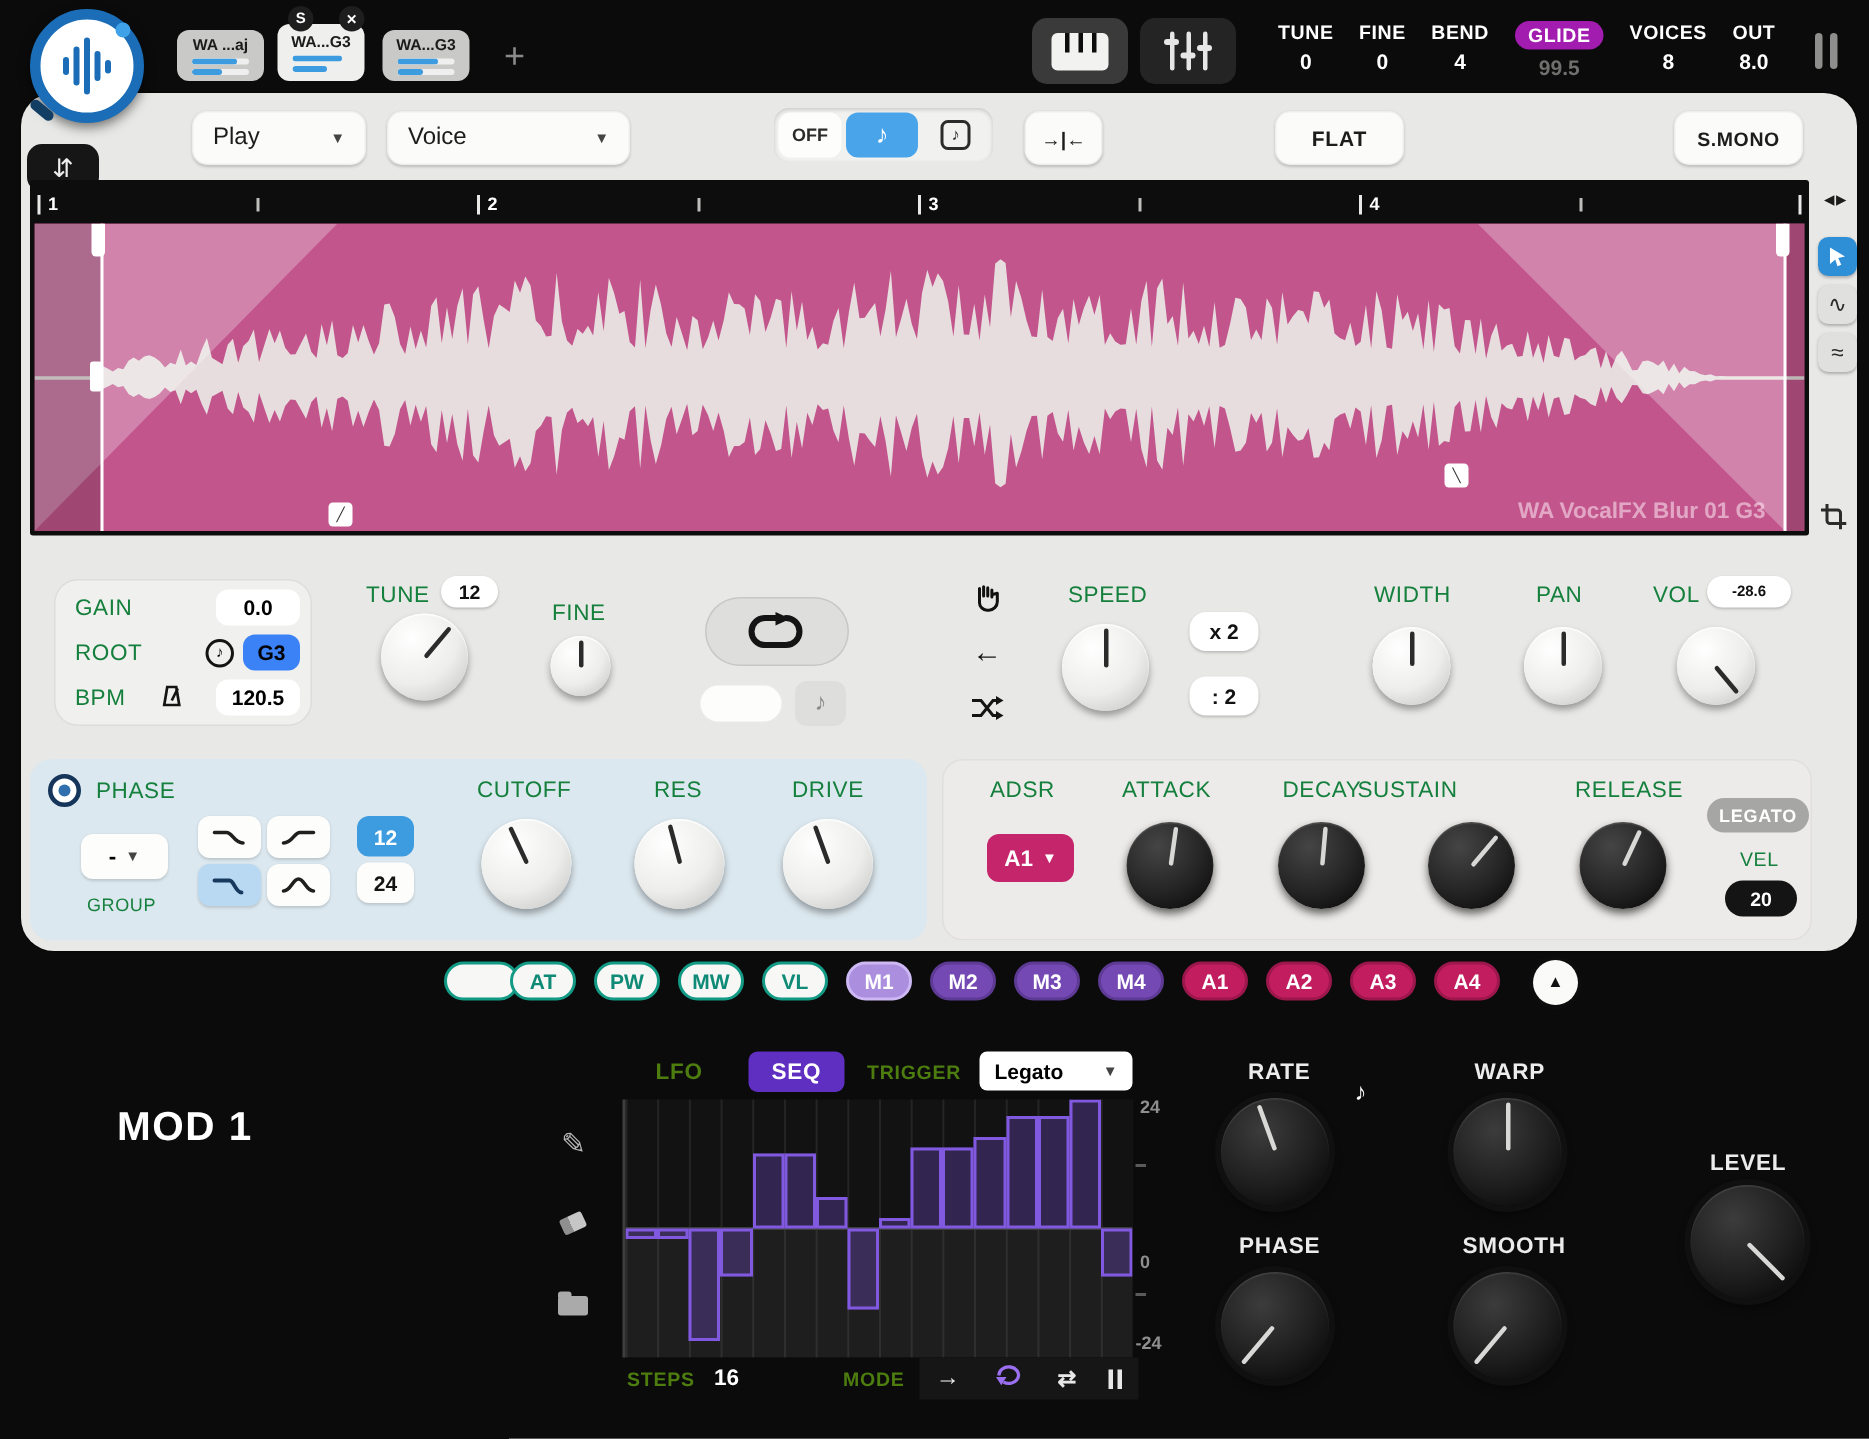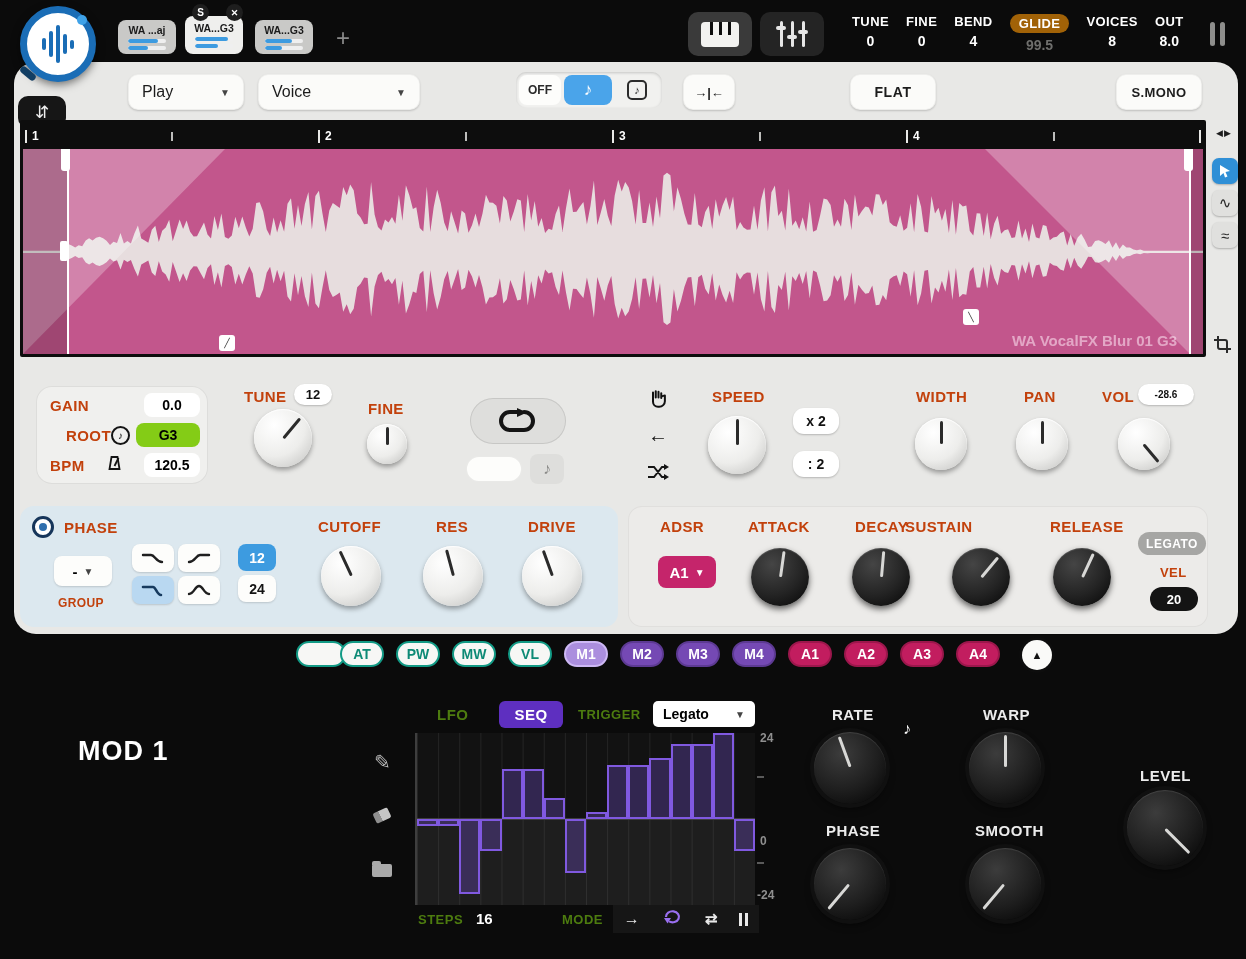--- a/index.html
+++ b/index.html
@@ -1,19 +1,19 @@
 <!DOCTYPE html>
 <html><head>
 <meta charset="utf-8">
 <style>
 *{box-sizing:border-box;margin:0;padding:0}
 body{background:#000}
 #app{position:relative;width:1246px;height:959px;background:#0b0b0b;font-family:"Liberation Sans",sans-serif;overflow:hidden}
 .abs{position:absolute}
-.lbl{font-weight:700;color:#c2410c;letter-spacing:.4px;font-size:15px}
+.lbl{font-weight:400;color:#15803d;letter-spacing:.4px;font-size:15px}
 .lbl.sm{font-size:13px}
 .wlbl{font-weight:700;color:#ececec;letter-spacing:.5px;font-size:15px}
 .glbl{font-weight:700;color:#4d7c0f;letter-spacing:.5px;font-size:14px}
 .pill{display:flex;align-items:center;justify-content:center;font-weight:700}
 .wpill{background:#fbfbf9;border-radius:10px;box-shadow:0 1px 2px rgba(0,0,0,.18),inset 0 0 0 1px rgba(0,0,0,.05);color:#1c1c1c}
 .badge{position:absolute;background:#fff;border-radius:11px;display:flex;align-items:center;justify-content:center;font-weight:700;box-shadow:0 1px 2px rgba(0,0,0,.22);color:#111}
 .knob{position:absolute;border-radius:50%}
 .knob.w{background:radial-gradient(circle at 35% 28%,#ffffff,#ededeb 55%,#cfcfcd 85%,#bfbfbd);box-shadow:0 3px 5px rgba(0,0,0,.35),inset 0 1px 1px rgba(255,255,255,.9)}
 .knob.b{background:radial-gradient(circle at 36% 28%,#454545,#242424 55%,#0a0a0a 92%);box-shadow:0 3px 6px rgba(0,0,0,.6),inset 0 1px 1px rgba(255,255,255,.14)}
 .knob.d{background:radial-gradient(circle at 38% 30%,#3c3c3c,#1e1e1e 55%,#050505 95%);box-shadow:0 0 0 4px #101010,0 4px 8px rgba(0,0,0,.7),inset 0 1px 1px rgba(255,255,255,.12)}
@@ -107,21 +107,21 @@
     </div>
     <div class="meter">
       <span class="ml">FINE</span>
       <span class="mv">0</span>
     </div>
     <div class="meter">
       <span class="ml">BEND</span>
       <span class="mv">4</span>
     </div>
     <div class="meter">
-      <span class="ml" style="background:#a16207;border-radius:10px;padding:2px 9px">GLIDE</span>
+      <span class="ml" style="background:#a21caf;border-radius:10px;padding:2px 9px">GLIDE</span>
       <span class="mv" style="color:#6f6f6d">99.5</span>
     </div>
     <div class="meter">
       <span class="ml">VOICES</span>
       <span class="mv">8</span>
     </div>
     <div class="meter">
       <span class="ml">OUT</span>
       <span class="mv">8.0</span>
     </div>
@@ -232,30 +232,30 @@
     <svg width="17" height="17" viewBox="0 0 17 17">
         <path d="M4 0 v11 a2 2 0 0 0 2 2 h11 M0 4 h11 a2 2 0 0 1 2 2 v11" fill="none" stroke="#2b2b2b" stroke-width="2"></path>
       </svg>
   </div>
 
   <div class="abs" style="left:36px;top:386px;width:172px;height:98px;background:#f0f0ee;border-radius:16px;box-shadow:inset 0 0 0 1px rgba(0,0,0,.08);z-index:2;padding:7px 8px;display:flex;flex-direction:column;justify-content:space-between">
     <div style="display:flex;align-items:center;justify-content:space-between">
       <span class="lbl" style="margin-left:6px">GAIN</span>
       <span class="pill" style="width:56px;height:24px;background:#fff;border-radius:8px;font-size:14px">0.0</span>
     </div>
-    <div style="display:flex;align-items:center;justify-content:flex-end">
+    <div style="display:flex;align-items:center;justify-content:space-between">
       <span class="lbl" style="margin-left:6px">ROOT</span>
       <span style="display:flex;align-items:center;gap:6px">
         <span style="width:19px;height:19px;border:2px solid #141414;border-radius:50%;display:flex;align-items:center;justify-content:center;font-size:10px">♪</span>
-        <span class="pill" style="width:64px;height:24px;background:#84cc16;border-radius:8px;font-size:14px">G3</span>
+        <span class="pill" style="width:38px;height:24px;background:#3b82f6;border-radius:8px;font-size:14px">G3</span>
       </span>
     </div>
     <div style="display:flex;align-items:center;justify-content:space-between">
       <span class="lbl" style="margin-left:6px">BPM</span>
-      <span style="display:flex;align-items:center;gap:22px">
+      <span style="display:flex;align-items:flex-end;gap:22px">
         <span>
           <svg width="15" height="16" viewBox="0 0 14 16">
               <path d="M4 2 h6 l2 12 H2 Z" fill="none" stroke="#141414" stroke-width="1.8"></path>
               <path d="M7 11 L11 3" stroke="#141414" stroke-width="1.8"></path>
             </svg>
         </span>
         <span class="pill" style="width:56px;height:24px;background:#fff;border-radius:8px;font-size:14px">120.5</span>
       </span>
     </div>
   </div>

